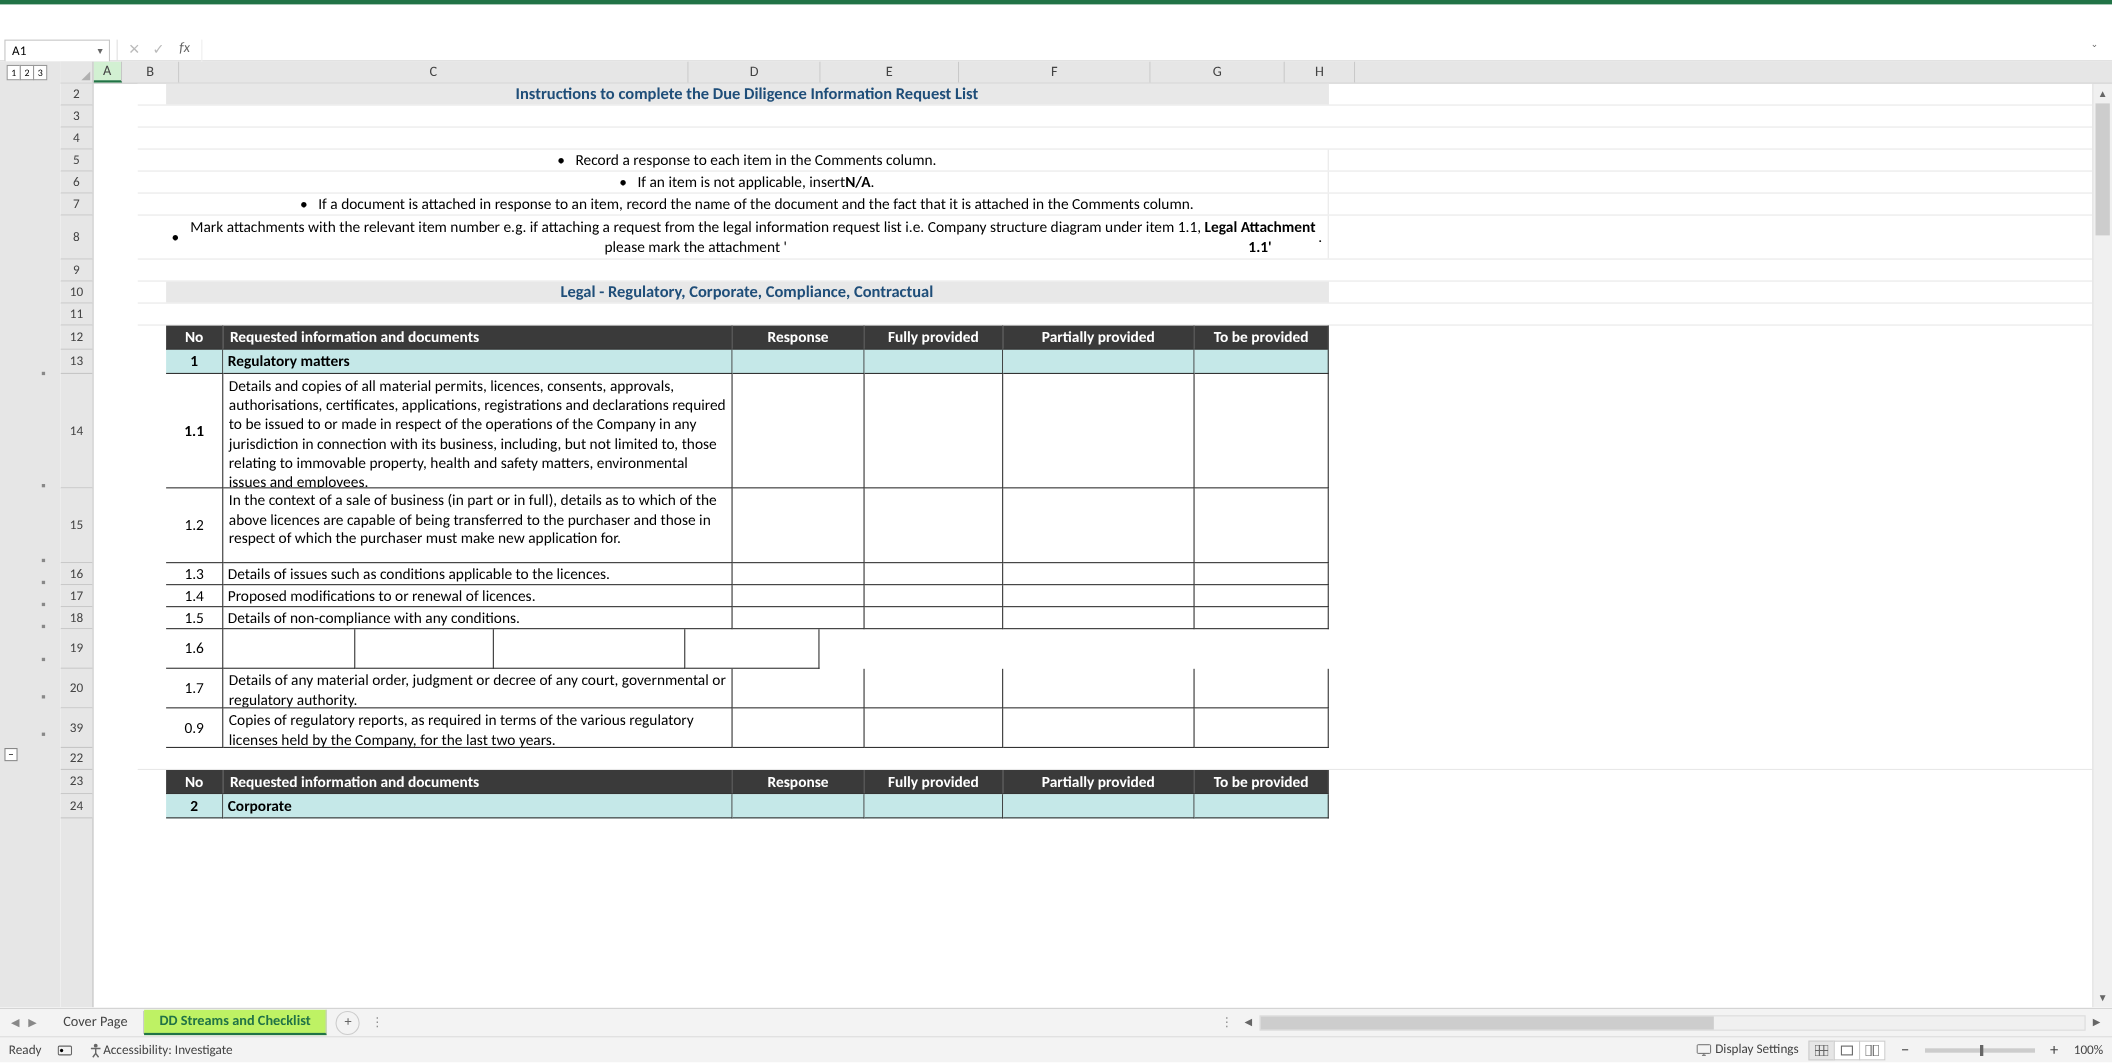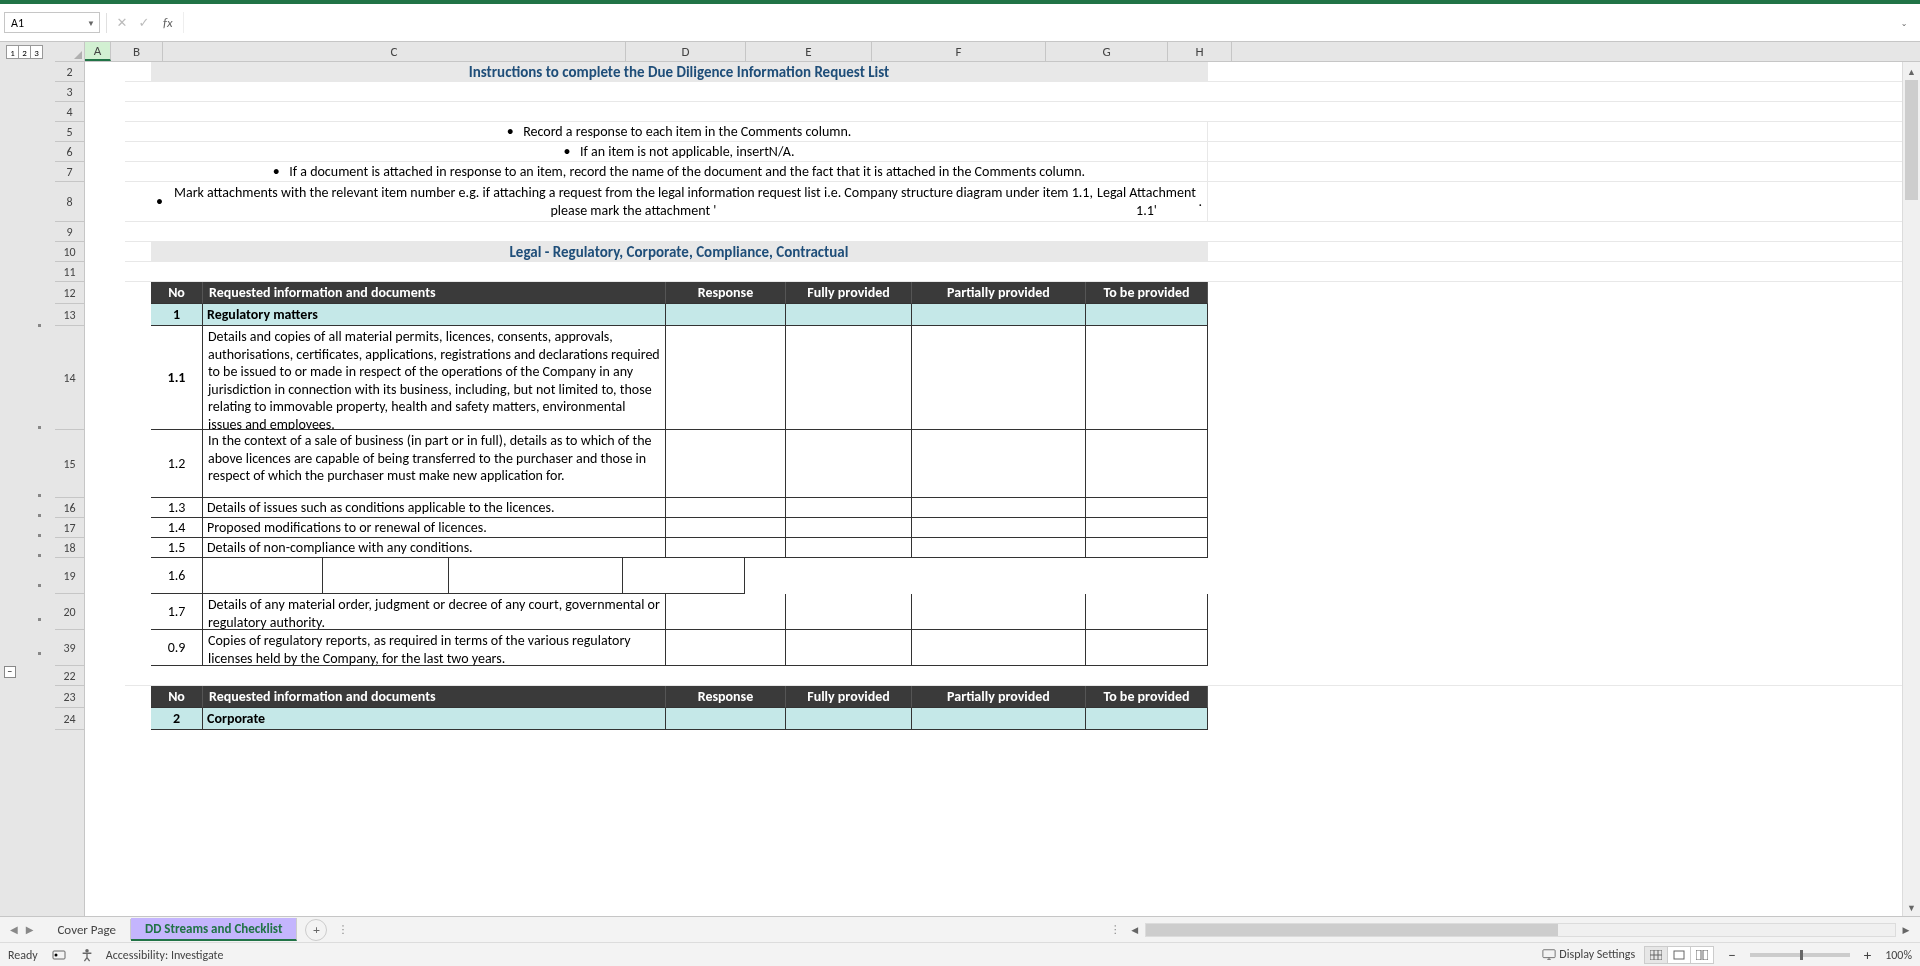--- a/index.html
+++ b/index.html
@@ -1,19 +1,19 @@
 <!DOCTYPE html>
 <html><head>
 <meta charset="utf-8">
 <style>
 * { box-sizing: border-box; margin: 0; padding: 0; }
 html, body { width: 100%; height: 100%; font-family: Calibri, Arial, sans-serif; font-size: 14px; background: #fff; overflow: hidden; }
 .app { display: flex; flex-direction: column; width: 1920px; height: 966px; position: relative; }
 .topbar { height: 4px; background: #217346; }
-.formula-row { height: 38px; display: flex; align-items: center; border-bottom: 1px solid #c6c6c6; background: #fff; padding: 0 4px; gap: 4px; }
+.formula-row { height: 20px; display: flex; align-items: flex-start; border-bottom: 1px solid #c6c6c6; background: #fff; padding: 0 4px; gap: 4px; margin-top: 32px; }
 .name-box { width: 96px; height: 21px; border: 1px solid #c6c6c6; background: #fff; display: flex; align-items: center; justify-content: space-between; padding: 0 4px 0 6px; font-size: 12px; }
 .name-box .dd { font-size: 8px; color: #666; }
 .fb-divider { width: 1px; height: 20px; background: #e0e0e0; margin: 0 2px; }
 .fb-icon { width: 18px; height: 18px; display: flex; align-items: center; justify-content: center; color: #999; font-size: 13px; }
 .fb-icon.cancel { color: #bbb; }
 .fb-icon.enter { color: #bbb; }
 .fb-fx { font-style: italic; color: #666; font-size: 13px; padding: 0 6px; }
 .formula-input-wrap { flex: 1; display: flex; align-items: center; height: 21px; border-left: 1px solid #eee; padding-left: 4px; }
 .formula-input { flex: 1; border: none; outline: none; font-size: 13px; color: #333; background: transparent; }
 .expand-dd { width: 18px; text-align: center; color: #666; font-size: 8px; padding-right: 6px;}
@@ -42,45 +42,45 @@
 .no-col { text-align: center; justify-content: center; font-weight: bold;}
 .multi { align-items: flex-start; padding: 2px 5px; white-space: normal; line-height: 1.25;}
 .scrollbar-v { width: 18px; background: #f0f0f0; border-left: 1px solid #dcdcdc; display:flex; flex-direction:column;}
 .sv-btn { height:18px; display:flex;align-items:center;justify-content:center; font-size:9px; color:#666;}
 .sv-track { flex:1; position:relative;}
 .sv-thumb { position:absolute; top:0; left:2px; right:2px; height:120px; background:#cdcdcd; border-radius:0;}
 .sheet-tab-row { height: 26px; display:flex; align-items:center; border-top:1px solid #c6c6c6; background:#f3f3f3; font-size:13px;}
 .tab-nav { display:flex; gap:8px; padding:0 10px; color:#888;}
 .tab-nav span { font-size:10px;}
 .tab { padding: 3px 14px; border-right:1px solid #ccc; background:#f3f3f3; cursor:pointer; color:#444;}
-.tab.active { background:#c4b5fd; border-bottom:2px solid #217346; color:#217346; font-weight:bold;}
+.tab.active { background:#bef264; border-bottom:2px solid #217346; color:#217346; font-weight:bold;}
 .tab-add { width:22px; height:22px; border:1px solid #ccc; border-radius:50%; display:flex;align-items:center;justify-content:center; margin-left:8px; font-size:13px; color:#666;}
 .h-scroll { flex:1; display:flex; align-items:center; padding:0 6px; gap:2px;}
 .h-scroll .sep { color:#888; font-size:11px; margin:0 4px;}
 .h-track { flex:1; height:14px; background:#f0f0f0; border:1px solid #dcdcdc; position:relative;}
 .h-thumb { position:absolute; left:0; top:0; bottom:0; width:55%; background:#cdcdcd;}
 .h-btn { width:16px; text-align:center; font-size:9px; color:#666;}
 .status-bar { height: 24px; display:flex; align-items:center; justify-content:space-between; background:#f3f3f3; border-top:1px solid #dcdcdc; font-size:12px; padding:0 8px; color:#444;}
 .status-left { display:flex; align-items:center; gap:14px;}
 .status-right { display:flex; align-items:center; gap:10px;}
 .view-icons { display:flex; gap:0;}
 .view-icon { width:24px; height:18px; border:1px solid #ccc; display:flex;align-items:center;justify-content:center; font-size:10px; color:#666; margin-left:-1px; background:#fff;}
 .view-icon.active { background:#e6e6e6;}
 .zoom-slider { width:100px; height:4px; background:#ccc; position:relative;}
 .zoom-thumb { position:absolute; left:50%; top:-3px; width:3px; height:10px; background:#666;}
-.acc-icon { display:inline-flex; align-items:center; gap:12px;}
+.acc-icon { display:inline-flex; align-items:center; gap:0;}
 .svg-acc { width:14px; height:14px;}
 .outline-side { width:55px; background:#e6e6e6; position:relative;}
 .outline-top { height:20px; display:flex; align-items:center; padding-left:6px;}
 .outline-body { position:absolute; top:20px; bottom:0; left:0; right:0;}
 .odot { position:absolute; width:3px; height:3px; background:#888; right:14px;}
 .ominus { position:absolute; width:12px; height:12px; border:1px solid #888; background:#fff; left:4px; font-size:10px; line-height:9px; text-align:center;}
 .bold { font-weight:bold;}
 .display-settings svg { width:14px; height:14px; vertical-align:middle; margin-right:3px;}
-.na-bold { font-weight: normal; }
+.na-bold { font-weight: bold; }
 </style>
 </head>
 <body>
 
 <div class="app">
   <div class="topbar"></div>
 
   <div class="formula-row">
     <div class="name-box">
       <span>A1</span>

